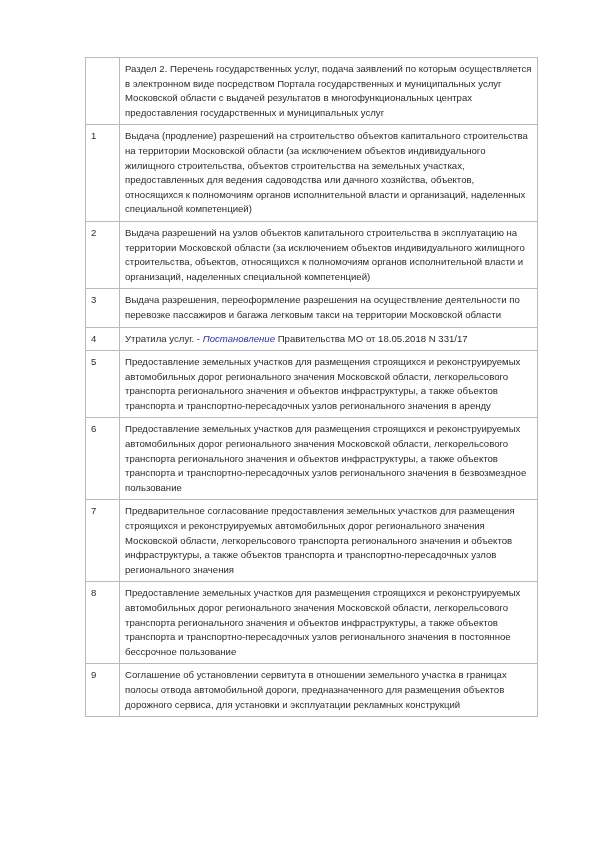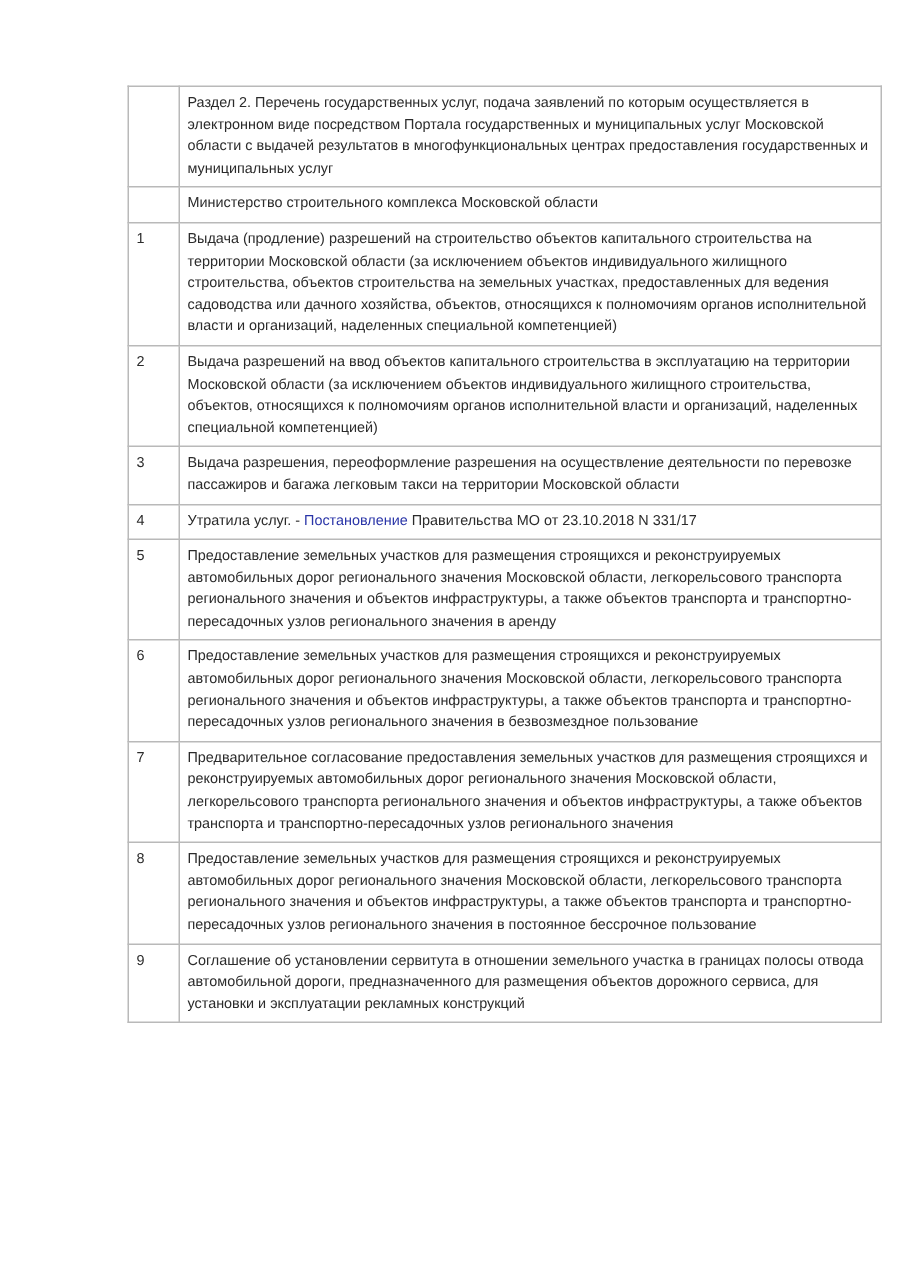--- a/index.html
+++ b/index.html
@@ -1,63 +1,59 @@
 <!DOCTYPE html>
 <html><head>
   <meta charset="utf-8">
   <style>
     html, body { margin: 0; padding: 0; background: #ffffff; }
     body { width: 600px; height: 847px; position: relative; overflow: hidden; }
     .page { position: absolute; left: 85px; top: 57px; width: 455px; }
     table.doc {
       border-collapse: collapse;
-      width: 503px;
+      width: 453px;
       table-layout: fixed;
       font-family: "Liberation Sans", sans-serif;
       font-size: 9.6px;
       line-height: 14.6px;
       color: #2b2b2b;
     }
     table.doc td {
       border: 1.5px solid #b9b9b9;
       vertical-align: top;
       padding: 4px 5px 4px 5px;
     }
     td.num { width: 23px; }
-    a.link { color: #2a35a8; text-decoration: none; }
+    a.link { color: #2a35a8; text-decoration: none; font-style: italic; }
   </style>
 </head>
 <body>
 
 <div class="page">
   <table class="doc">
     <tbody>
       <tr>
         <td class="num"></td>
         <td>Раздел 2. Перечень государственных услуг, подача заявлений по которым осуществляется в электронном виде посредством Портала государственных и муниципальных услуг Московской области с выдачей результатов в многофункциональных центрах предоставления государственных и муниципальных услуг</td>
       </tr>
       <tr>
-        <td class="num"></td>
-        <td>Министерство строительного комплекса Московской области</td>
-      </tr>
-      <tr>
         <td class="num">1</td>
         <td>Выдача (продление) разрешений на строительство объектов капитального строительства на территории Московской области (за исключением объектов индивидуального жилищного строительства, объектов строительства на земельных участках, предоставленных для ведения садоводства или дачного хозяйства, объектов, относящихся к полномочиям органов исполнительной власти и организаций, наделенных специальной компетенцией)</td>
       </tr>
       <tr>
         <td class="num">2</td>
-        <td>Выдача разрешений на ввод объектов капитального строительства в эксплуатацию на территории Московской области (за исключением объектов индивидуального жилищного строительства, объектов, относящихся к полномочиям органов исполнительной власти и организаций, наделенных специальной компетенцией)</td>
+        <td>Выдача разрешений на узлов объектов капитального строительства в эксплуатацию на территории Московской области (за исключением объектов индивидуального жилищного строительства, объектов, относящихся к полномочиям органов исполнительной власти и организаций, наделенных специальной компетенцией)</td>
       </tr>
       <tr>
         <td class="num">3</td>
         <td>Выдача разрешения, переоформление разрешения на осуществление деятельности по перевозке пассажиров и багажа легковым такси на территории Московской области</td>
       </tr>
       <tr>
         <td class="num">4</td>
-        <td><span>Утратила услуг. - </span><a class="link" href="#">Постановление</a><span> Правительства МО от 23.10.2018 N 331/17</span></td>
+        <td><span>Утратила услуг. - </span><a class="link" href="#">Постановление</a><span> Правительства МО от 18.05.2018 N 331/17</span></td>
       </tr>
       <tr>
         <td class="num">5</td>
         <td>Предоставление земельных участков для размещения строящихся и реконструируемых автомобильных дорог регионального значения Московской области, легкорельсового транспорта регионального значения и объектов инфраструктуры, а также объектов транспорта и транспортно-пересадочных узлов регионального значения в аренду</td>
       </tr>
       <tr>
         <td class="num">6</td>
         <td>Предоставление земельных участков для размещения строящихся и реконструируемых автомобильных дорог регионального значения Московской области, легкорельсового транспорта регионального значения и объектов инфраструктуры, а также объектов транспорта и транспортно-пересадочных узлов регионального значения в безвозмездное пользование</td>
       </tr>
       <tr>

